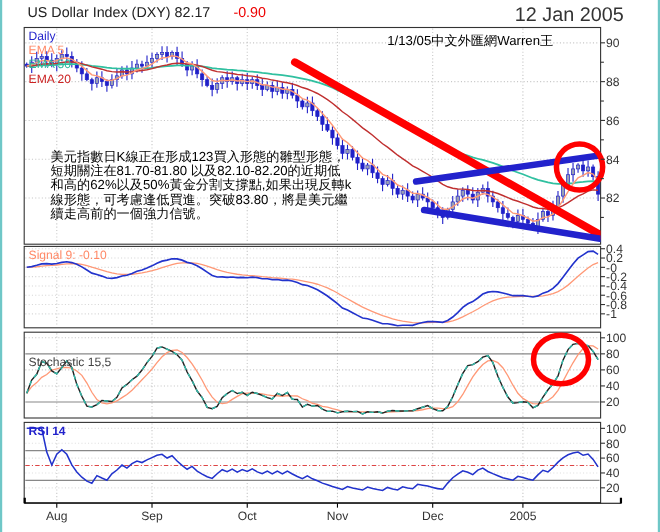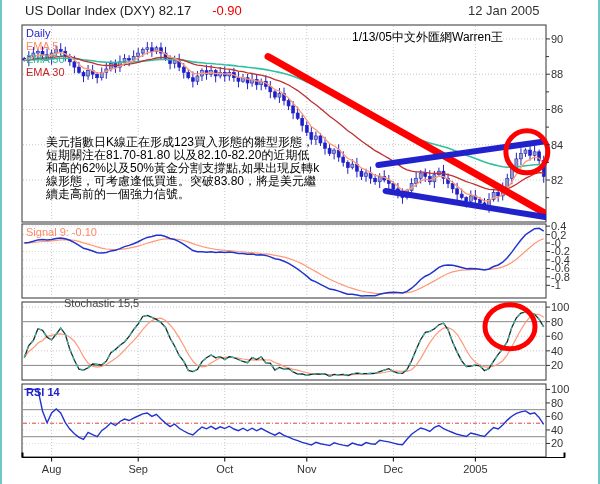--- a/index.html
+++ b/index.html
@@ -3,26 +3,26 @@
 <meta charset="utf-8">
 <style>
   html,body{margin:0;padding:0;}
   body{font-family:"Liberation Sans",sans-serif;background:#fff;}
   .screen{position:relative;width:600px;height:484px;background:#fff;overflow:hidden;}
   .edge{position:absolute;top:0;bottom:0;width:2px;background:#6fc7c7;}
   .edge.left{left:0;}
   .edge.right{right:0;}
   .hdr-left{position:absolute;left:25px;top:3px;font-size:13px;color:#222;white-space:nowrap;}
   .hdr-left .chg{color:#ee0000;margin-left:21px;}
-  .hdr-right{position:absolute;left:468px;top:3px;font-size:13px;color:#333;}
+  .hdr-right{position:absolute;left:468px;top:3px;font-size:18px;color:#333;}
   #chart-svg{position:absolute;left:0;top:0;}
   svg text{font-family:"Liberation Sans",sans-serif;}
   .legend-main{position:absolute;left:26px;top:27px;font-size:11px;line-height:13px;}
   .legend-macd{position:absolute;left:26px;top:226px;font-size:11px;line-height:13px;}
-  .legend-stoch{position:absolute;left:26px;top:297px;font-size:11px;margin-left:38px;}
+  .legend-stoch{position:absolute;left:26px;top:324px;font-size:11px;}
   .legend-rsi{position:absolute;left:26px;top:386px;font-size:11px;font-weight:bold;}
   .c-blue{color:#2222cc;}
   .c-salmon{color:#ff8866;}
   .c-teal{color:#2db89a;}
   .c-red{color:#cc2222;}
   .c-gray{color:#444444;}
   .analysis-title{position:absolute;left:352px;top:30px;font-size:12px;line-height:15px;color:#000;white-space:nowrap;}
   .commentary{position:absolute;left:46px;top:136px;font-size:12px;line-height:13px;color:#000;white-space:nowrap;}
 </style>
 </head>
@@ -417,21 +417,21 @@
 
   <div class="hdr-left">
     <span>US Dollar Index (DXY) 82.17</span><span class="chg">-0.90</span>
   </div>
   <div class="hdr-right">12 Jan 2005</div>
 
   <div class="legend-main">
     <div class="c-blue">Daily</div>
     <div class="c-salmon">EMA 5</div>
     <div class="c-teal">EMA 50</div>
-    <div class="c-red">EMA 30</div>
+    <div class="c-red">EMA 20</div>
   </div>
 
   <div class="analysis-title">
     <div>1/13/05中文外匯網Warren王</div>
   </div>
 
   <div class="commentary">
     <div>美元指數日K線正在形成123買入形態的雛型形態，</div>
     <div>短期關注在81.70-81.80 以及82.10-82.20的近期低</div>
     <div>和高的62%以及50%黃金分割支撐點,如果出現反轉k</div>

